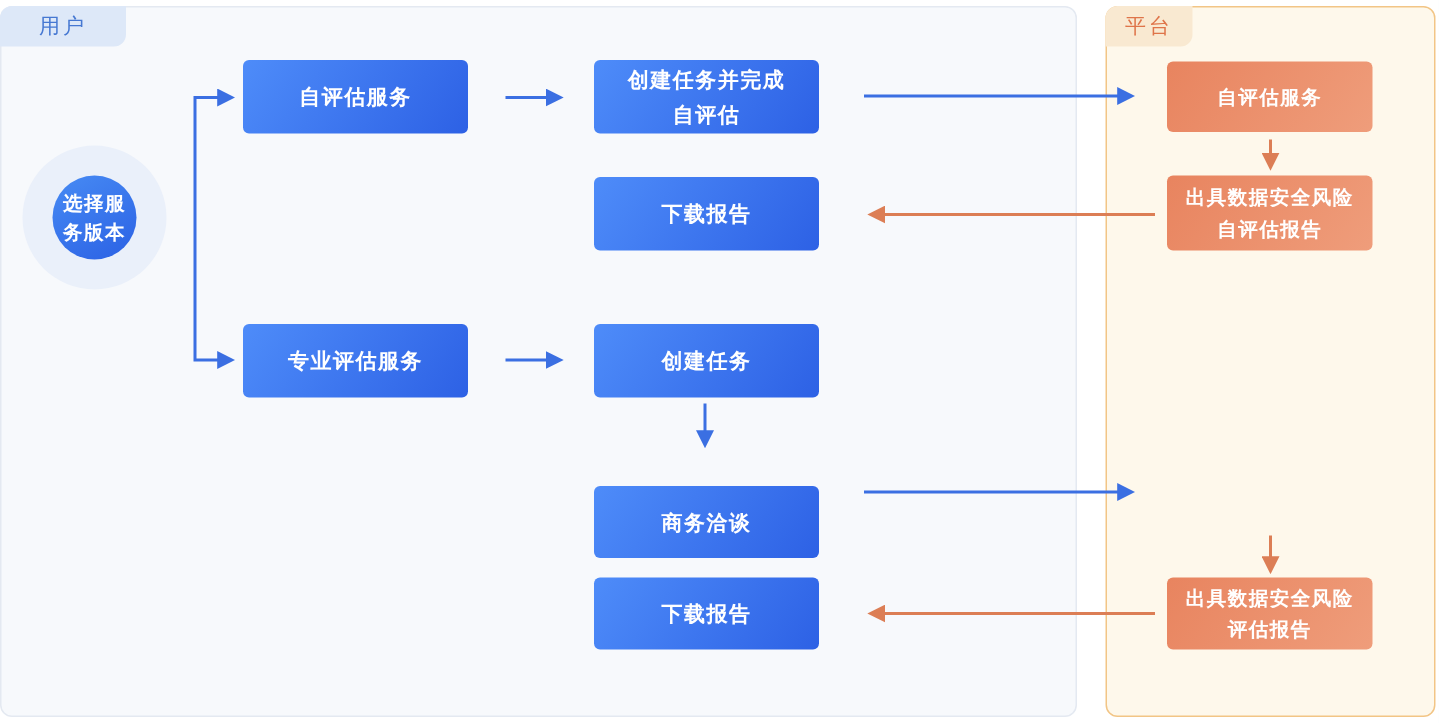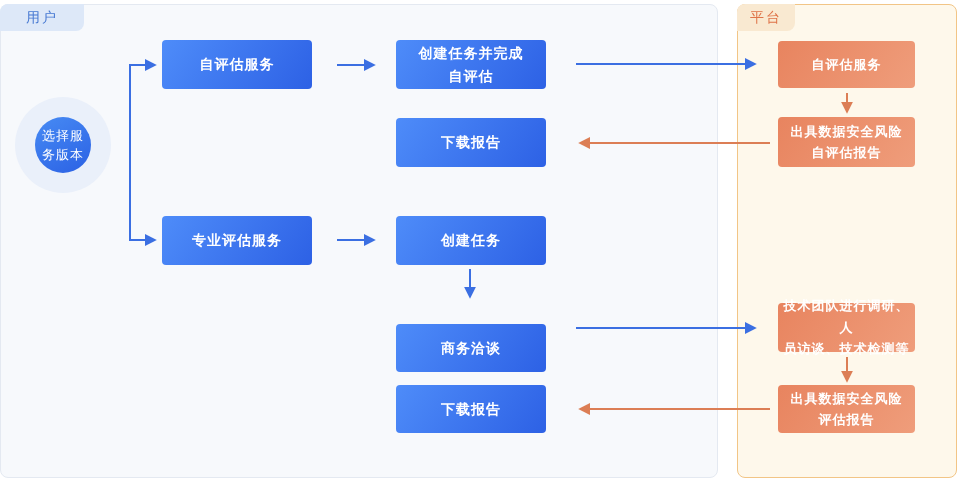--- a/index.html
+++ b/index.html
@@ -11,21 +11,21 @@
             font-size:14px;font-weight:normal;border-radius:8px 0 8px 0;letter-spacing:2px;}
   .tab-user{width:84px;height:27px;background:#dde8f8;color:#4678d2;}
   .tab-platform{width:58px;height:27px;background:#f9e9d1;color:#df7449;}
   .node{position:absolute;display:flex;align-items:center;justify-content:center;text-align:center;
         color:#ffffff;border-radius:4px;white-space:pre-line;letter-spacing:1px;box-sizing:border-box;}
   .node.blue{background:linear-gradient(125deg,#4e8cf9 0%,#2d61e5 100%);font-size:14px;font-weight:600;line-height:1.6;}
   .node.orange{background:linear-gradient(125deg,#e8845f 0%,#ef9d7b 100%);font-size:13px;font-weight:600;line-height:1.65;padding:4px 2px;}
   .start-outer{position:absolute;left:15px;top:97px;width:96px;height:96px;border-radius:50%;background:#eaf0fa;
                display:flex;align-items:center;justify-content:center;}
   .start-inner{width:56px;height:56px;border-radius:50%;background:linear-gradient(150deg,#478bf4,#2b61e4);
-               color:#fff;font-size:13px;font-weight:400;display:flex;align-items:center;justify-content:center;
+               color:#fff;font-size:13px;font-weight:700;display:flex;align-items:center;justify-content:center;
                white-space:pre-line;line-height:1.5;letter-spacing:1px;}
   svg.connectors{position:absolute;left:0;top:0;pointer-events:none;}
 </style>
 </head>
 <body>
 
 <div class="canvas">
 
   <div class="lane lane-user">
     <div class="lane-tab tab-user">用户</div>
@@ -44,22 +44,20 @@
   <div class="node blue" style="left:162px;top:40px;width:150px;height:49px">自评估服务</div>
   <div class="node blue" style="left:396px;top:118px;width:150px;height:49px">下载报告</div>
   <div class="node blue" style="left:162px;top:216px;width:150px;height:49px">专业评估服务</div>
   <div class="node blue" style="left:396px;top:216px;width:150px;height:49px">创建任务</div>
   <div class="node blue" style="left:396px;top:324px;width:150px;height:48px">商务洽谈</div>
   <div class="node blue" style="left:396px;top:385px;width:150px;height:48px">下载报告</div>
 
   <div class="node orange" style="left:778px;top:41px;width:137px;height:47px">自评估服务</div>
   <div class="node orange" style="left:778px;top:117px;width:137px;height:50px">出具数据安全风险
 自评估报告</div>
-  <div class="node orange" style="left:778px;top:303px;width:137px;height:49px">技术团队进行调研、人
-员访谈、技术检测等</div>
   <div class="node orange" style="left:778px;top:385px;width:137px;height:48px">出具数据安全风险
 评估报告</div>
 
   <svg class="connectors" width="959" height="482" viewBox="0 0 959 482">
     <defs>
       <marker id="ab" markerUnits="userSpaceOnUse" markerWidth="12" markerHeight="12" viewBox="0 0 10 10" refX="1" refY="5" orient="auto">
         <path d="M0,0 L10,5 L0,10 Z" fill="#3b6fe2"></path>
       </marker>
       <marker id="ao" markerUnits="userSpaceOnUse" markerWidth="12" markerHeight="12" viewBox="0 0 10 10" refX="1" refY="5" orient="auto">
         <path d="M0,0 L10,5 L0,10 Z" fill="#dc7e55"></path>

